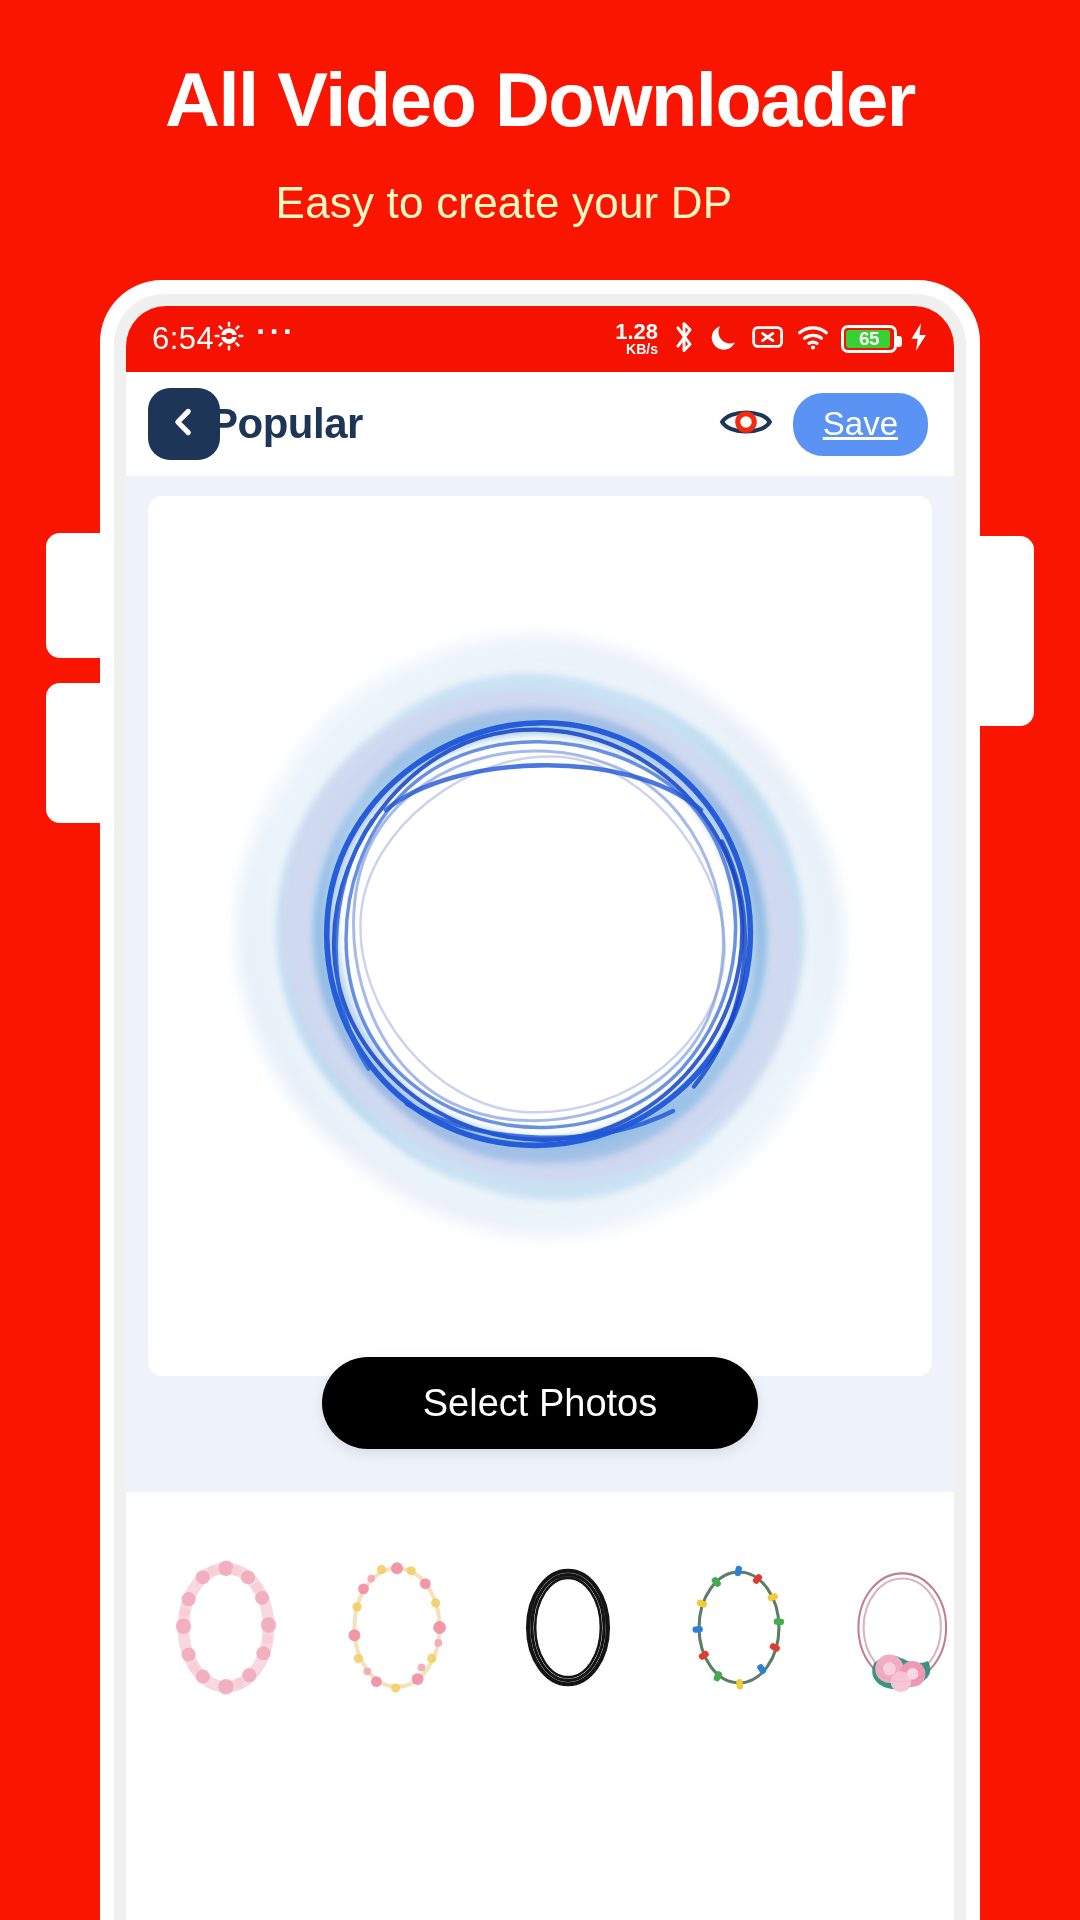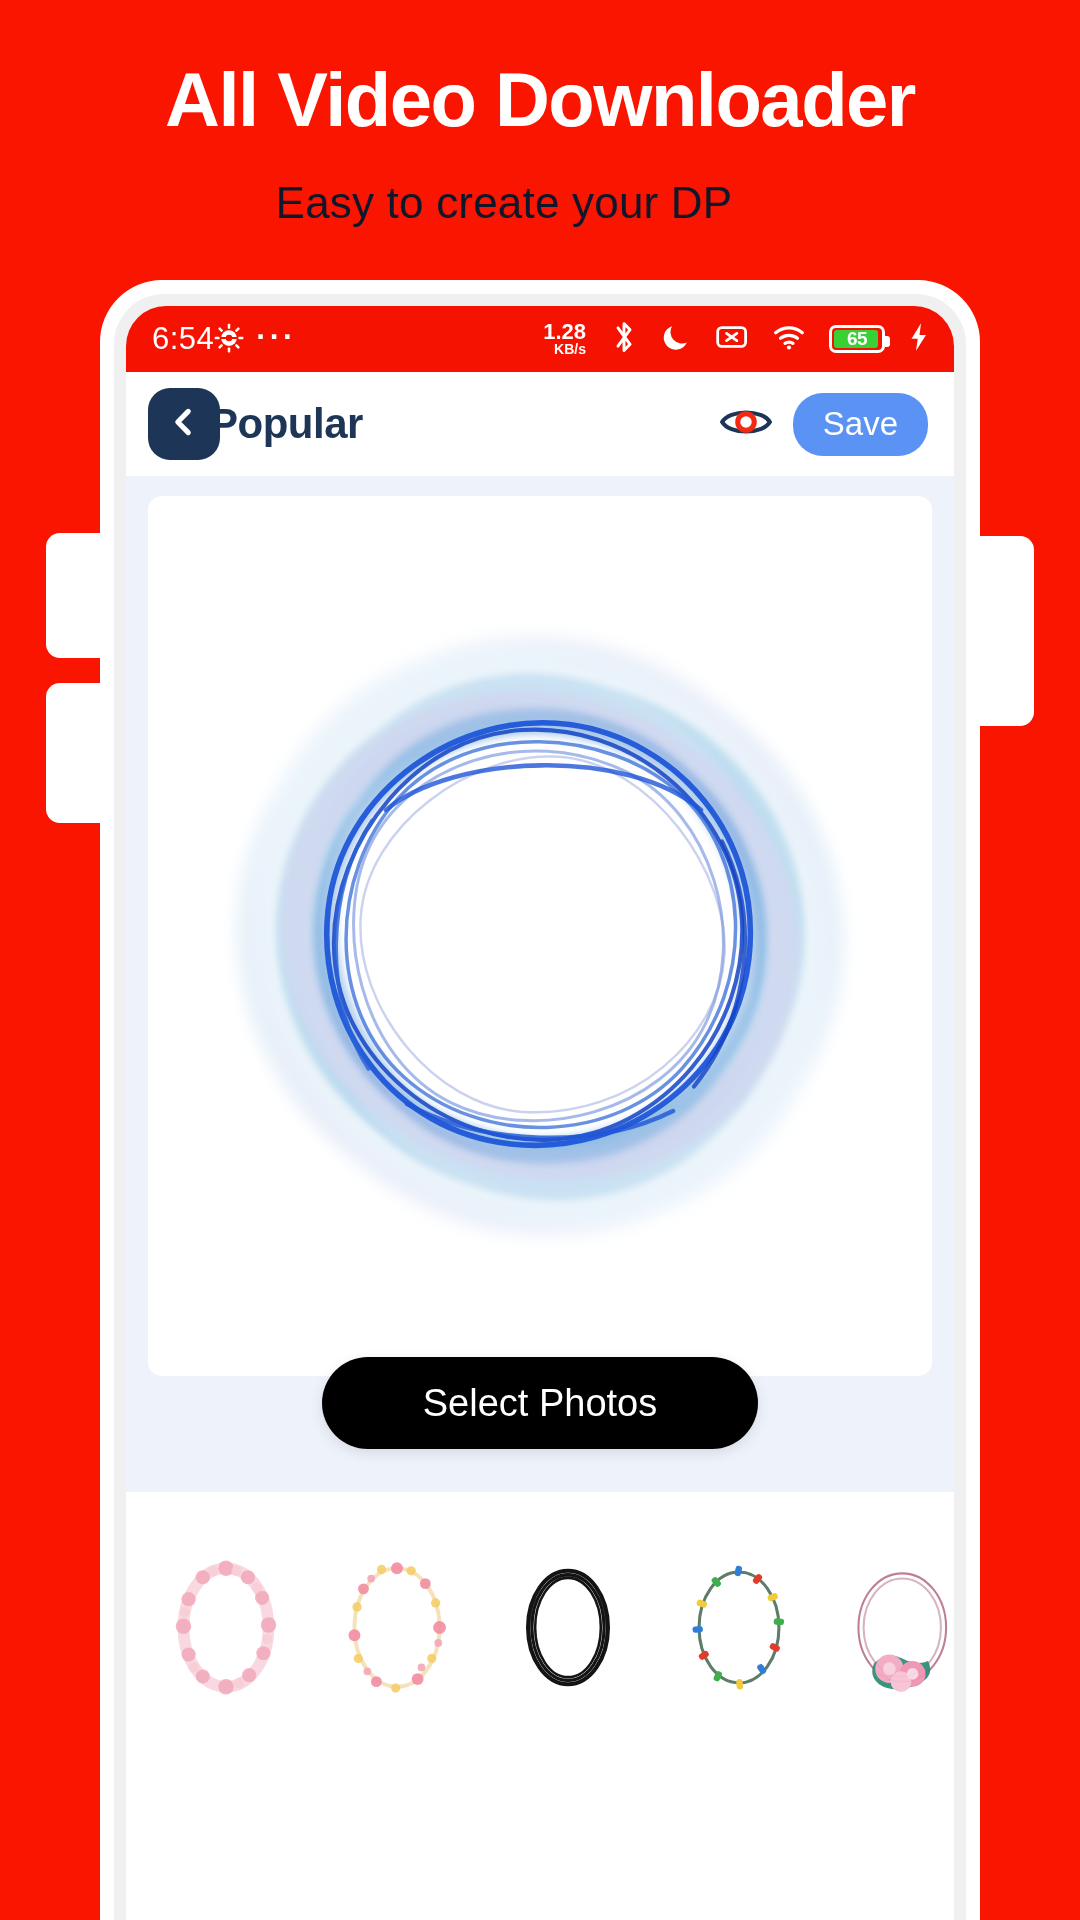--- a/index.html
+++ b/index.html
@@ -25,21 +25,21 @@
     font-weight:bold;
     letter-spacing:-1.5px;
     color:#ffffff;
     line-height:1.1;
   }
   .promo-subtitle {
     position:absolute; top:178px; left:0; width:1008px;
     text-align:center;
     font-size:44px;
     font-weight:400;
-    color:#0f172a;
+    color:#fef9c3;
     letter-spacing:0.2px;
   }
 
   
   .phone {
     position:absolute;
     left:100px; top:280px;
     width:880px; height:1700px;
     background:#ffffff;
     border-radius:62px 62px 0 0;
@@ -84,30 +84,30 @@
 
   
   .status-bar {
     position:absolute; left:0; top:0;
     width:828px; height:66px;
     background:#f61200;
     display:flex; align-items:center;
     justify-content:space-between;
     padding:0 24px 0 26px;
   }
-  .sb-left { display:flex; align-items:flex-end; }
+  .sb-left { display:flex; align-items:flex-start; }
   .sb-time {
     color:#ffffff; font-size:31px; font-weight:500; letter-spacing:0.5px;
   }
   .sb-gear { display:block; }
   .sb-dots {
     color:#ffffff; font-size:31px; letter-spacing:3px; font-weight:bold;
     margin-left:12px; line-height:1; position:relative; top:-5px;
   }
-  .sb-right { display:flex; align-items:center; gap:23px; }
+  .sb-right { display:flex; align-items:center; gap:11px; }
   .sb-speed {
     color:#ffffff; font-weight:bold; line-height:0.95; text-align:right;
   }
   .sb-speed .n { font-size:22px; display:block; }
   .sb-speed .u { font-size:14px; display:block; }
   .sb-batt {
     position:relative;
     width:56px; height:28px;
     border:3px solid #ffffff;
     border-radius:7px;
@@ -152,20 +152,21 @@
   .eye-btn { flex:0 0 auto; margin-right:20px; display:flex; align-items:center; }
   .save-btn {
     flex:0 0 auto; margin-right:26px;
     background:#5b93f5;
     border-radius:30px;
     padding:14px 30px 16px;
     color:#ffffff;
     font-size:33px;
     font-weight:500;
     line-height:1;
+    text-decoration:underline;
   }
 
   
   .preview-card {
     position:absolute;
     left:22px; top:190px;
     width:784px; height:880px;
     background:#ffffff;
     border-radius:14px;
   }

